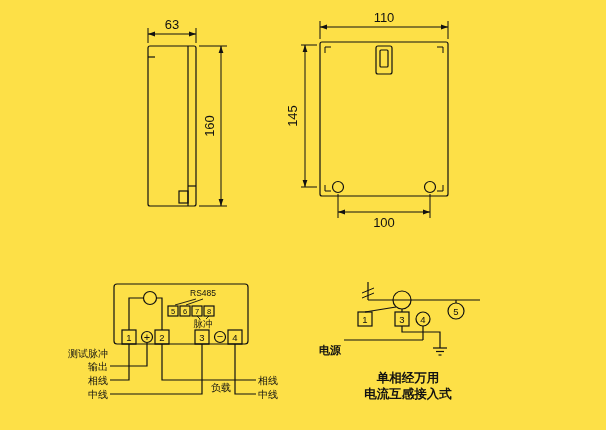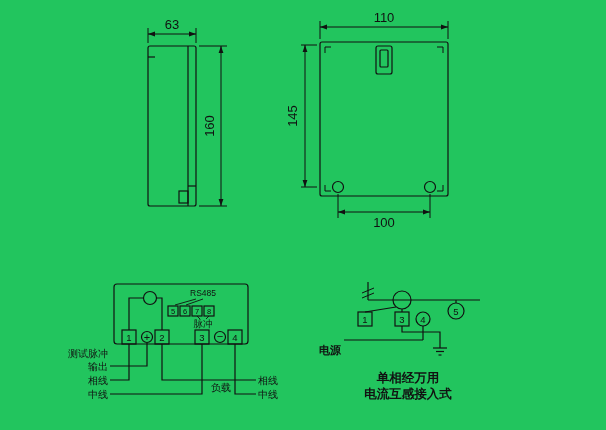--- a/index.html
+++ b/index.html
@@ -5,21 +5,21 @@
   html, body {
     margin: 0;
     padding: 0;
     background: #ffffff;
     font-family: "Liberation Sans", "DejaVu Sans", sans-serif;
   }
   .canvas {
     position: relative;
     width: 606px;
     height: 430px;
-    background: #22c55e;
+    background: #fde047;
     overflow: hidden;
   }
   svg text {
     font-family: "Liberation Sans", "DejaVu Sans", sans-serif;
     fill: #111111;
   }
   .dim-num { font-size: 13px; }
   .cjk { font-size: 10px; }
   .cjk-md { font-size: 11px; font-weight: bold; }
   .caption { font-size: 12.5px; font-weight: bold; }

